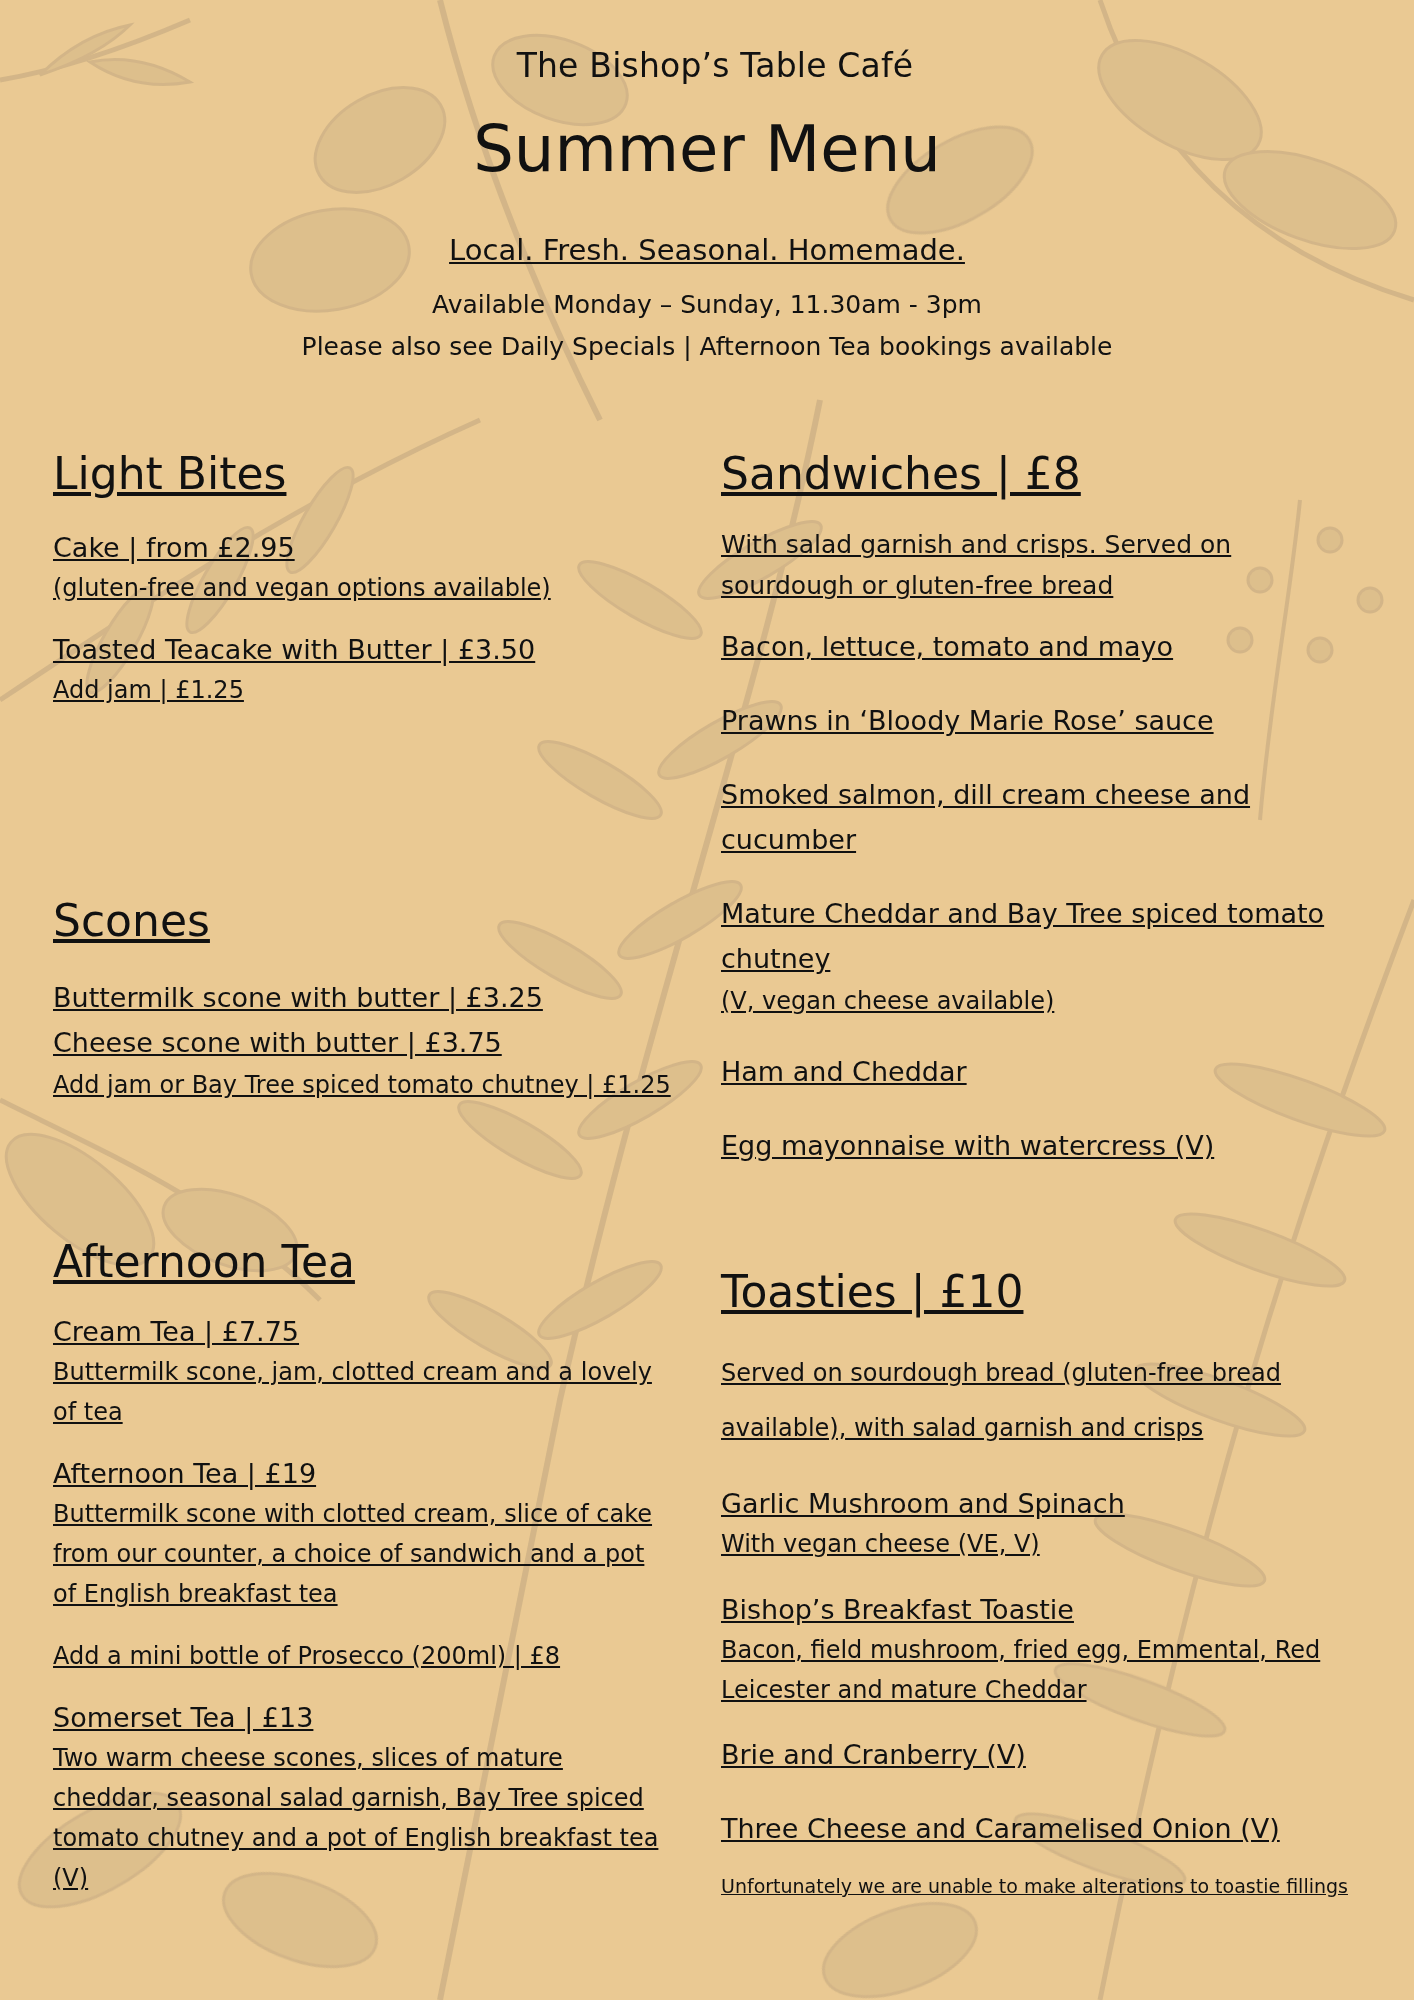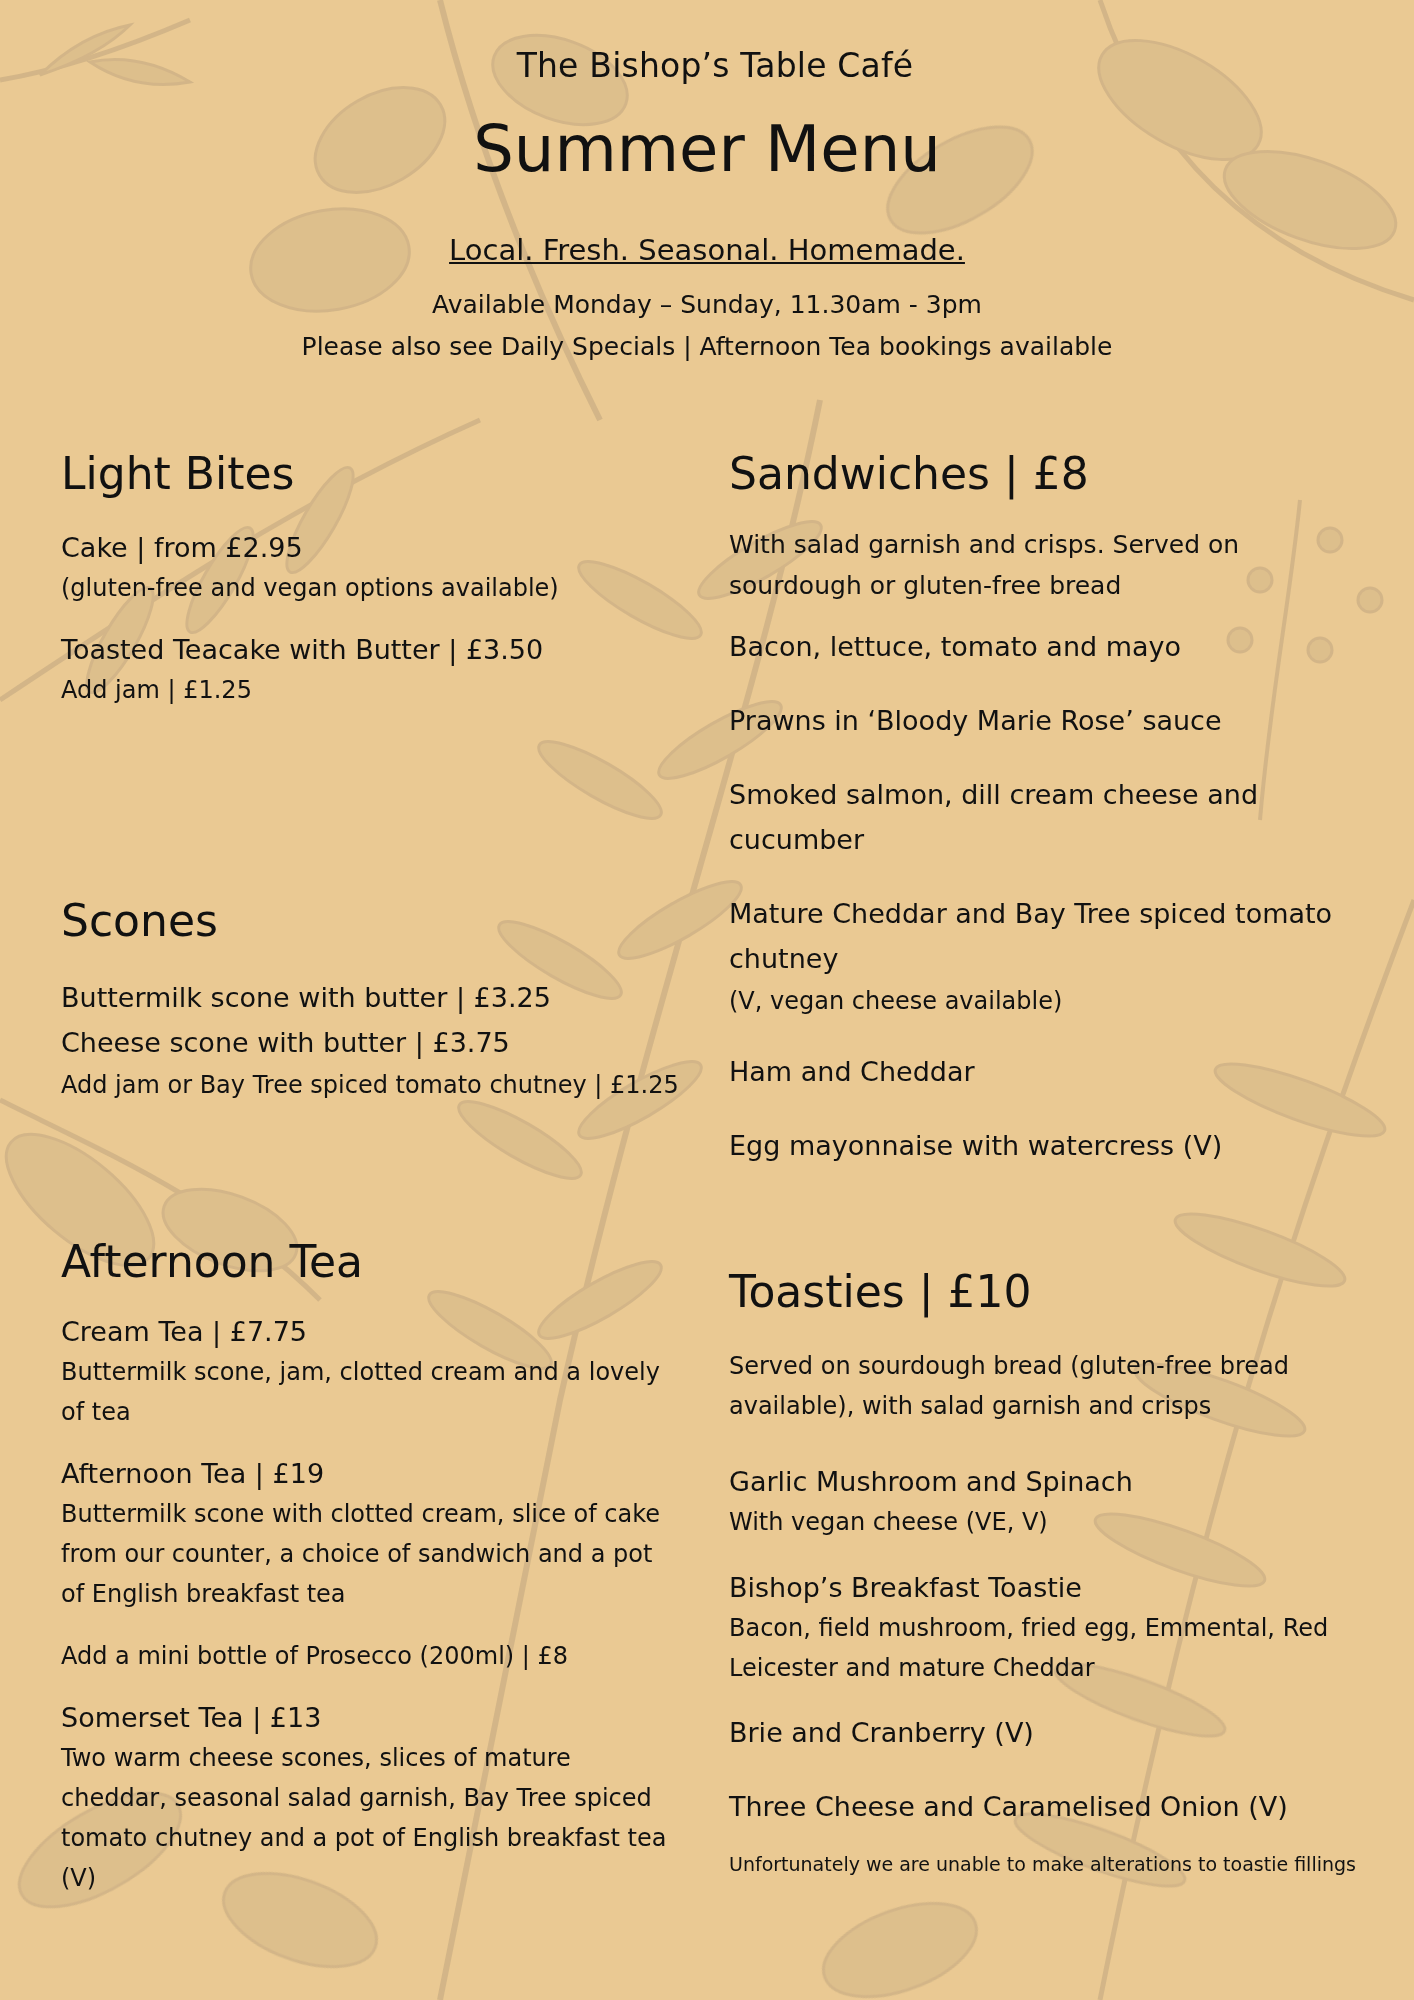--- a/index.html
+++ b/index.html
@@ -22,21 +22,21 @@
   .cafe-name { position: absolute; top: 46px; width: 100%; font-size: 33px; letter-spacing: 0.2px; margin-left: 8px; }
   .menu-title { position: absolute; top: 112px; width: 100%; font-size: 64px; }
   .tagline { position: absolute; top: 233px; width: 100%; font-size: 29px; text-decoration: underline; }
   .hours { position: absolute; top: 290px; width: 100%; font-size: 25px; }
   .note { position: absolute; top: 332px; width: 100%; font-size: 25px; }
 
   .col { position: absolute; top: 0; }
   .col-left { left: 53px; width: 620px; }
   .col-right { left: 721px; width: 640px; }
 
-  .section { position: absolute; left: 8px; width: 100%; }
+  .section { position: absolute; left: 0; width: 100%; text-decoration: underline; }
   .section-title { font-size: 44px; line-height: 56px; margin-bottom: 26px; }
   .item { margin-bottom: 22px; }
   .item-name { font-size: 27px; line-height: 40px; }
   .item-desc { font-size: 24px; line-height: 40px; }
   .small-note { font-size: 19px; line-height: 30px; }
   .r-item { font-size: 27px; line-height: 45px; margin-bottom: 29px; }
   .r-intro { font-size: 25px; line-height: 41px; margin-bottom: 18px; }
 </style>
 </head>
 <body>
@@ -161,21 +161,21 @@
       <div class="r-item">Prawns in ‘Bloody Marie Rose’ sauce</div>
       <div class="r-item">Smoked salmon, dill cream cheese and cucumber</div>
       <div class="r-item" style="margin-bottom:0;">Mature Cheddar and Bay Tree spiced tomato chutney</div>
       <div class="item-desc" style="margin-bottom:28px;">(V, vegan cheese available)</div>
       <div class="r-item">Ham and Cheddar</div>
       <div class="r-item">Egg mayonnaise with watercress (V)</div>
     </div>
 
     <div class="section" style="top:1264px;">
       <div class="section-title" style="margin-bottom:26px;">Toasties | £10</div>
-      <div class="r-intro" style="font-size:24px;line-height:40px;margin-bottom:36px;">Served on sourdough bread (gluten-free bread available), with salad garnish and crisps</div>
+      <div class="r-intro" style="font-size:24px;line-height:55px;margin-bottom:28px;">Served on sourdough bread (gluten-free bread available), with salad garnish and crisps</div>
       <div class="item" style="margin-bottom:26px;">
         <div class="item-name">Garlic Mushroom and Spinach</div>
         <div class="item-desc">With vegan cheese (VE, V)</div>
       </div>
       <div class="item">
         <div class="item-name">Bishop’s Breakfast Toastie</div>
         <div class="item-desc">Bacon, field mushroom, fried egg, Emmental, Red Leicester and mature Cheddar</div>
       </div>
       <div class="r-item" style="">Brie and Cranberry (V)</div>
       <div class="r-item" style="margin-bottom:20px;">Three Cheese and Caramelised Onion (V)</div>

